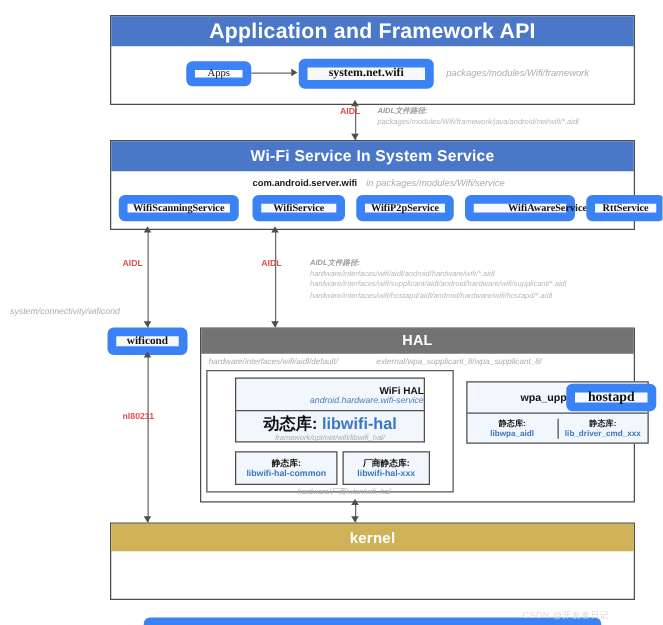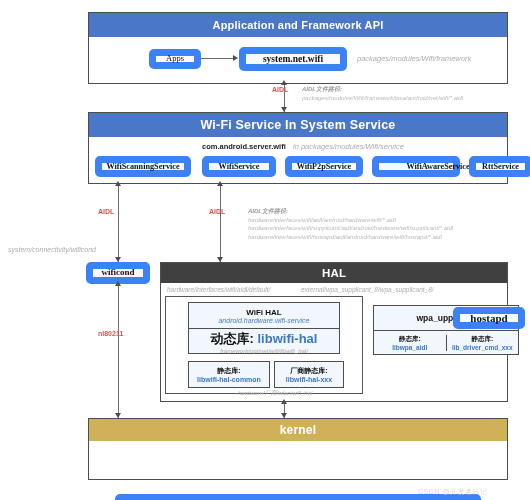--- a/index.html
+++ b/index.html
@@ -18,21 +18,21 @@
     border: 1px solid #4d4d4d;
     background: #ffffff;
   }
   .layer-header {
     color: #ffffff;
     font-weight: bold;
     text-align: center;
     letter-spacing: .2px;
   }
   .hdr-blue   { background: #4a77c8; }
-  .hdr-green  { background: #404040; }
+  .hdr-green  { background: #737373; }
   .hdr-gold   { background: #cfb257; }
 
   .layer-body { position: relative; width: 100%; }
 
   
   .node {
     position: absolute;
     border: 7px solid #3b82f6;
     border-radius: 5px;
     background: #f7f9fd;
@@ -133,21 +133,21 @@
     letter-spacing: .5px;
     white-space: nowrap;
   }
 </style>
 </head>
 <body>
 
 <div id="stage">
 
   <div class="layer" style="left:88px; top:12px; width:420px; height:72px;">
-    <div class="layer-header hdr-blue" style="height:24px; line-height:24px; font-size:11px;">Application  and Framework API</div>
+    <div class="layer-header hdr-blue" style="height:24px; line-height:24px; font-size:17px;">Application  and Framework API</div>
     <div class="layer-body" style="height:46px;">
       <div class="node plain" style="left:60px; top:12px; width:52px; height:20px; font-size:8.5px; font-weight:normal;">Apps</div>
       <div class="node" style="left:150px; top:10px; width:108px; height:24px; font-size:9.5px;">system.net.wifi</div>
       <div class="path-note" style="left:268px; top:17px; font-size:7.5px;">packages/modules/Wifi/framework</div>
 
       <div class="h-line" style="left:112px; top:21px; width:32px;"></div>
       <div class="arrow-head ah-right" style="left:144px; top:17.5px;"></div>
     </div>
   </div>
 
@@ -203,21 +203,21 @@
   <div class="layer" style="left:160px; top:262px; width:348px; height:140px;">
     <div class="layer-header hdr-green" style="height:20px; line-height:20px; font-size:11.5px;">HAL</div>
     <div class="layer-body" style="height:118px;">
 
       <div class="path-note" style="left:6px; top:3px; font-size:6.5px;">hardware/interfaces/wifi/aidl/default/</div>
       <div class="path-note" style="left:140px; top:3px; font-size:6.5px;">external/wpa_supplicant_8/wpa_supplicant_8/</div>
 
       <div class="group-box" style="left:4px; top:13px; width:198px; height:98px;">
 
         <div class="stack-box" style="left:22px; top:5px; width:152px; height:52px;">
-          <div class="stack-row" style="height:26px; flex-direction:column;">
+          <div class="stack-row" style="height:26px; flex-direction:column;align-items:flex-end;">
             <div class="lbl-dark" style="font-size:8px;">WiFi HAL</div>
             <div class="sub-ital" style="font-size:7px;">android.hardware.wifi-service</div>
           </div>
           <div class="stack-row" style="height:25px; flex-direction:column;">
             <div style="font-size:13px;">
               <span class="lbl-dark">动态库:</span>
               <span class="lib-blue">libwifi-hal</span>
             </div>
             <div class="path-note" style="position:static; font-size:6px;">framework/opt/net/wifi/libwifi_hal/</div>
           </div>

